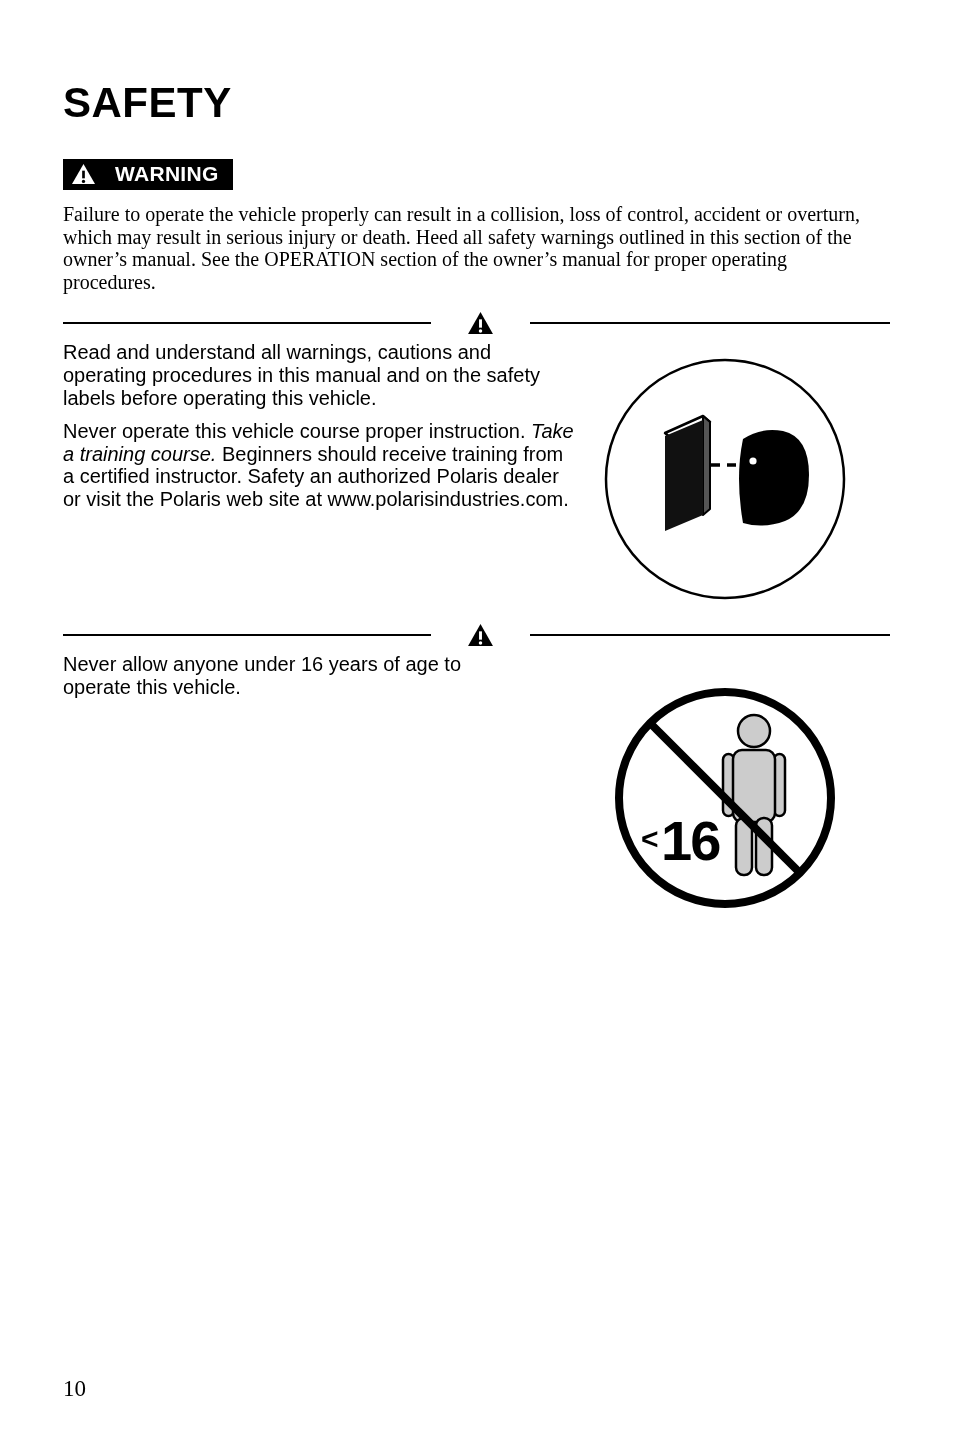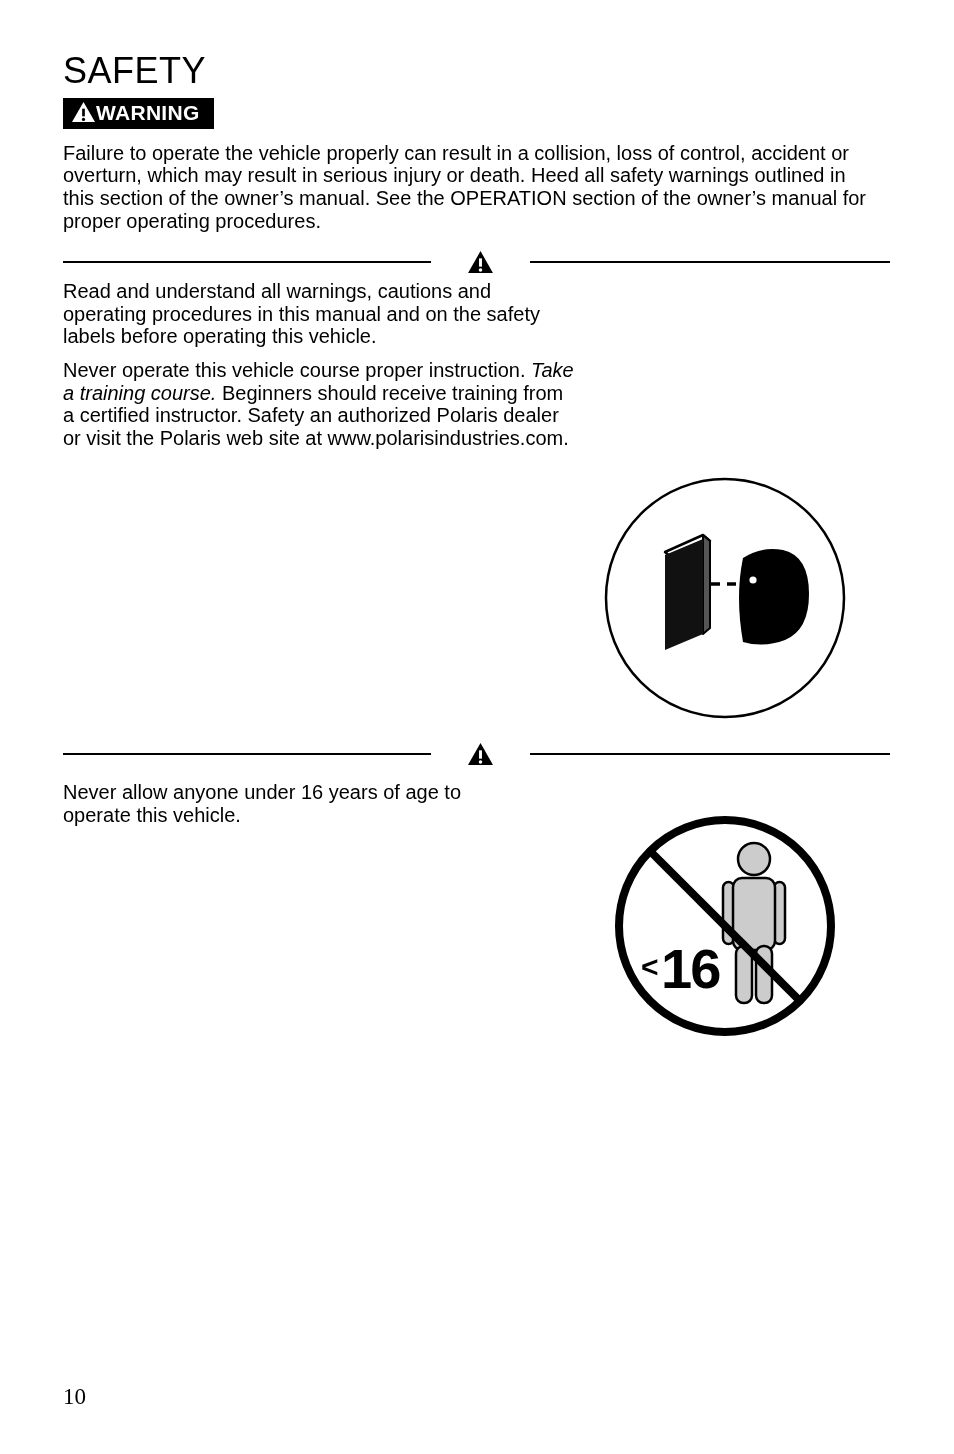--- a/index.html
+++ b/index.html
@@ -8,50 +8,52 @@
     position: relative;
     width: 954px;
     height: 1454px;
     background: #ffffff;
     color: #000000;
     font-family: "Liberation Sans", sans-serif;
     padding: 52px 64px 0 63px;
     overflow: hidden;
   }
   .title {
-    font-size: 36px;
-    font-weight: normal;
+    font-size: 42px;
+    font-weight: bold;
     letter-spacing: 0.5px;
     line-height: 1.05;
+    margin-top: 29px;
   }
   .subtitle {
     font-size: 28px;
     font-weight: bold;
     margin-top: 12px;
     line-height: 1.05;
   }
   .warning-badge {
     display: inline-flex;
     align-items: center;
-    gap: 0;
+    gap: 19px;
     background: #000000;
     color: #ffffff;
     font-weight: bold;
     font-size: 21px;
     padding: 3px 14px 4px 8px;
-    margin-top: 8px;
+    margin-top: 34px;
     letter-spacing: 0.3px;
   }
   .body-text {
     font-size: 20px;
     line-height: 22.6px;
   }
   .intro {
     margin-top: 13px;
     width: 815px;
+    font-family: Liberation Serif, serif;
   }
   .divider {
     display: flex;
     align-items: center;
     margin-top: 17px;
     height: 26px;
   }
   .divider .line-left {
     width: 368px;
     border-top: 2px solid #000;
@@ -62,40 +64,40 @@
   }
   .divider .tri-wrap {
     margin: 0 36px;
     display: flex;
     align-items: center;
   }
   .section {
     display: flex;
     align-items: flex-start;
   }
-  .section-1 { margin-top: 5px; flex-direction: column; }
-  .section-2 { margin-top: 14px; justify-content: center; }
+  .section-1 { margin-top: 5px; }
+  .section-2 { margin-top: 5px; justify-content: center; }
   .col-text { width: 515px; }
   .col-text p { margin-bottom: 11px; }
   .col-text-wide { width: 470px; }
   .em { font-style: italic; }
   .illus-1 {
     margin-left: auto;
     margin-right: 43px;
     margin-top: 16px;
   }
   .illus-2 {
     margin-left: auto;
     margin-right: 53px;
     margin-top: 33px;
   }
   .page-number {
     position: absolute;
     left: 63px;
-    bottom: 44px;
+    bottom: 52px;
     font-family: "Liberation Serif", serif;
     font-size: 23px;
   }
 </style>
 </head>
 <body>
 
 <div class="page">
 
   <h1 class="title">SAFETY</h1>

